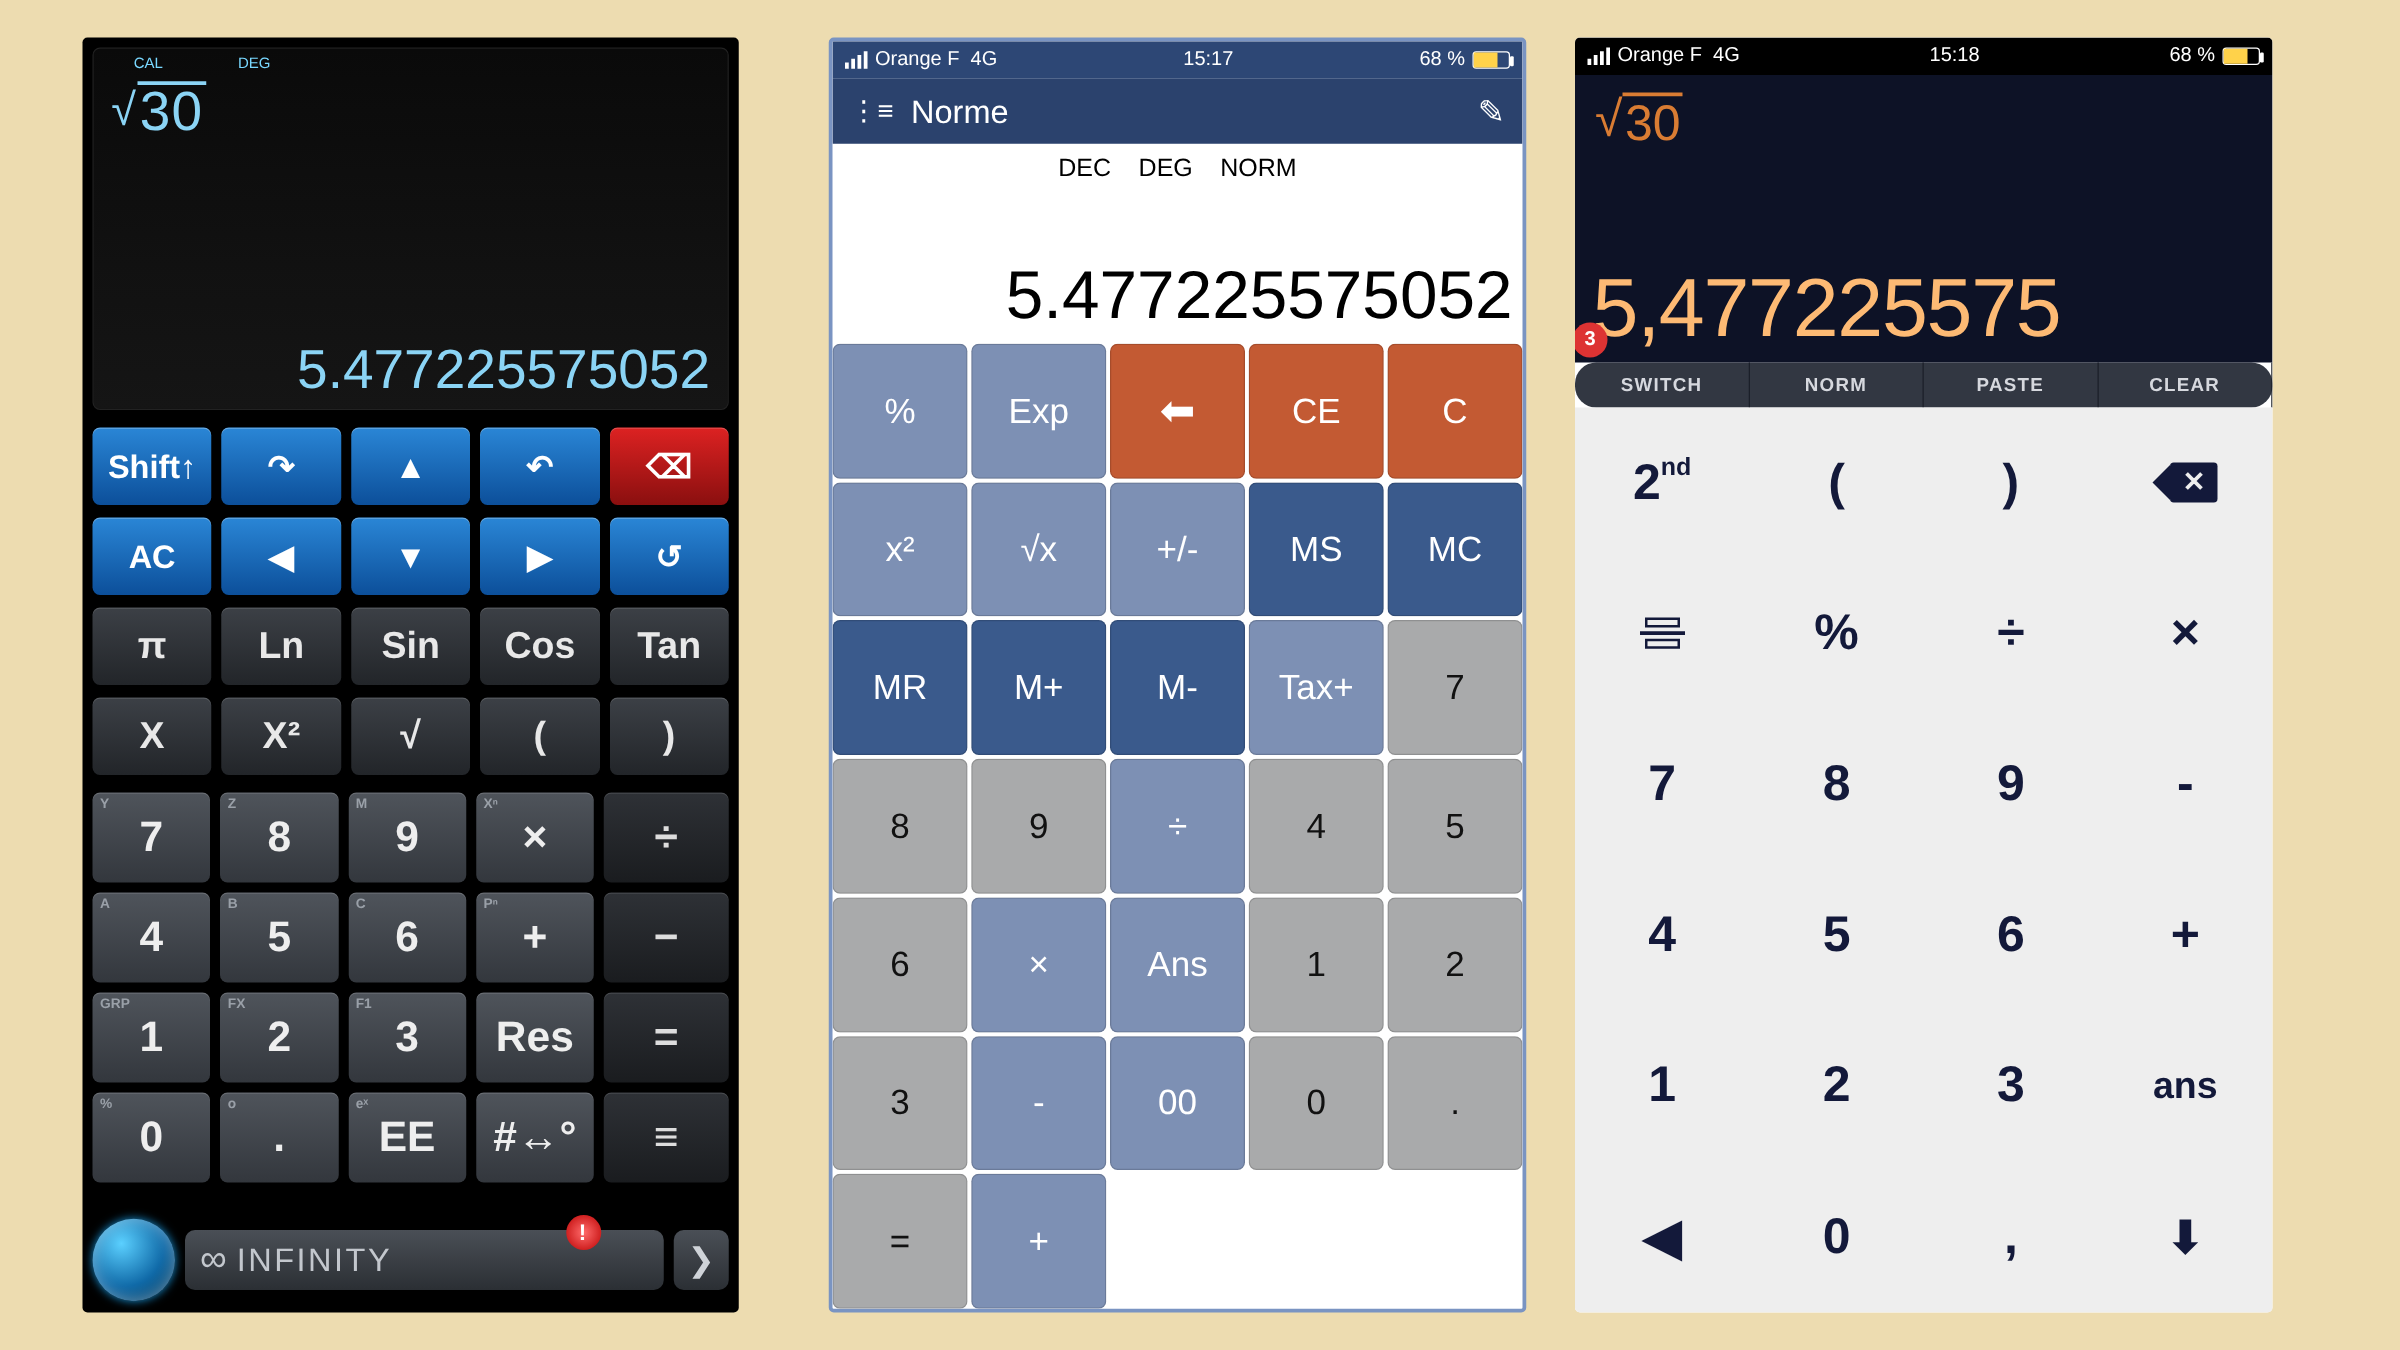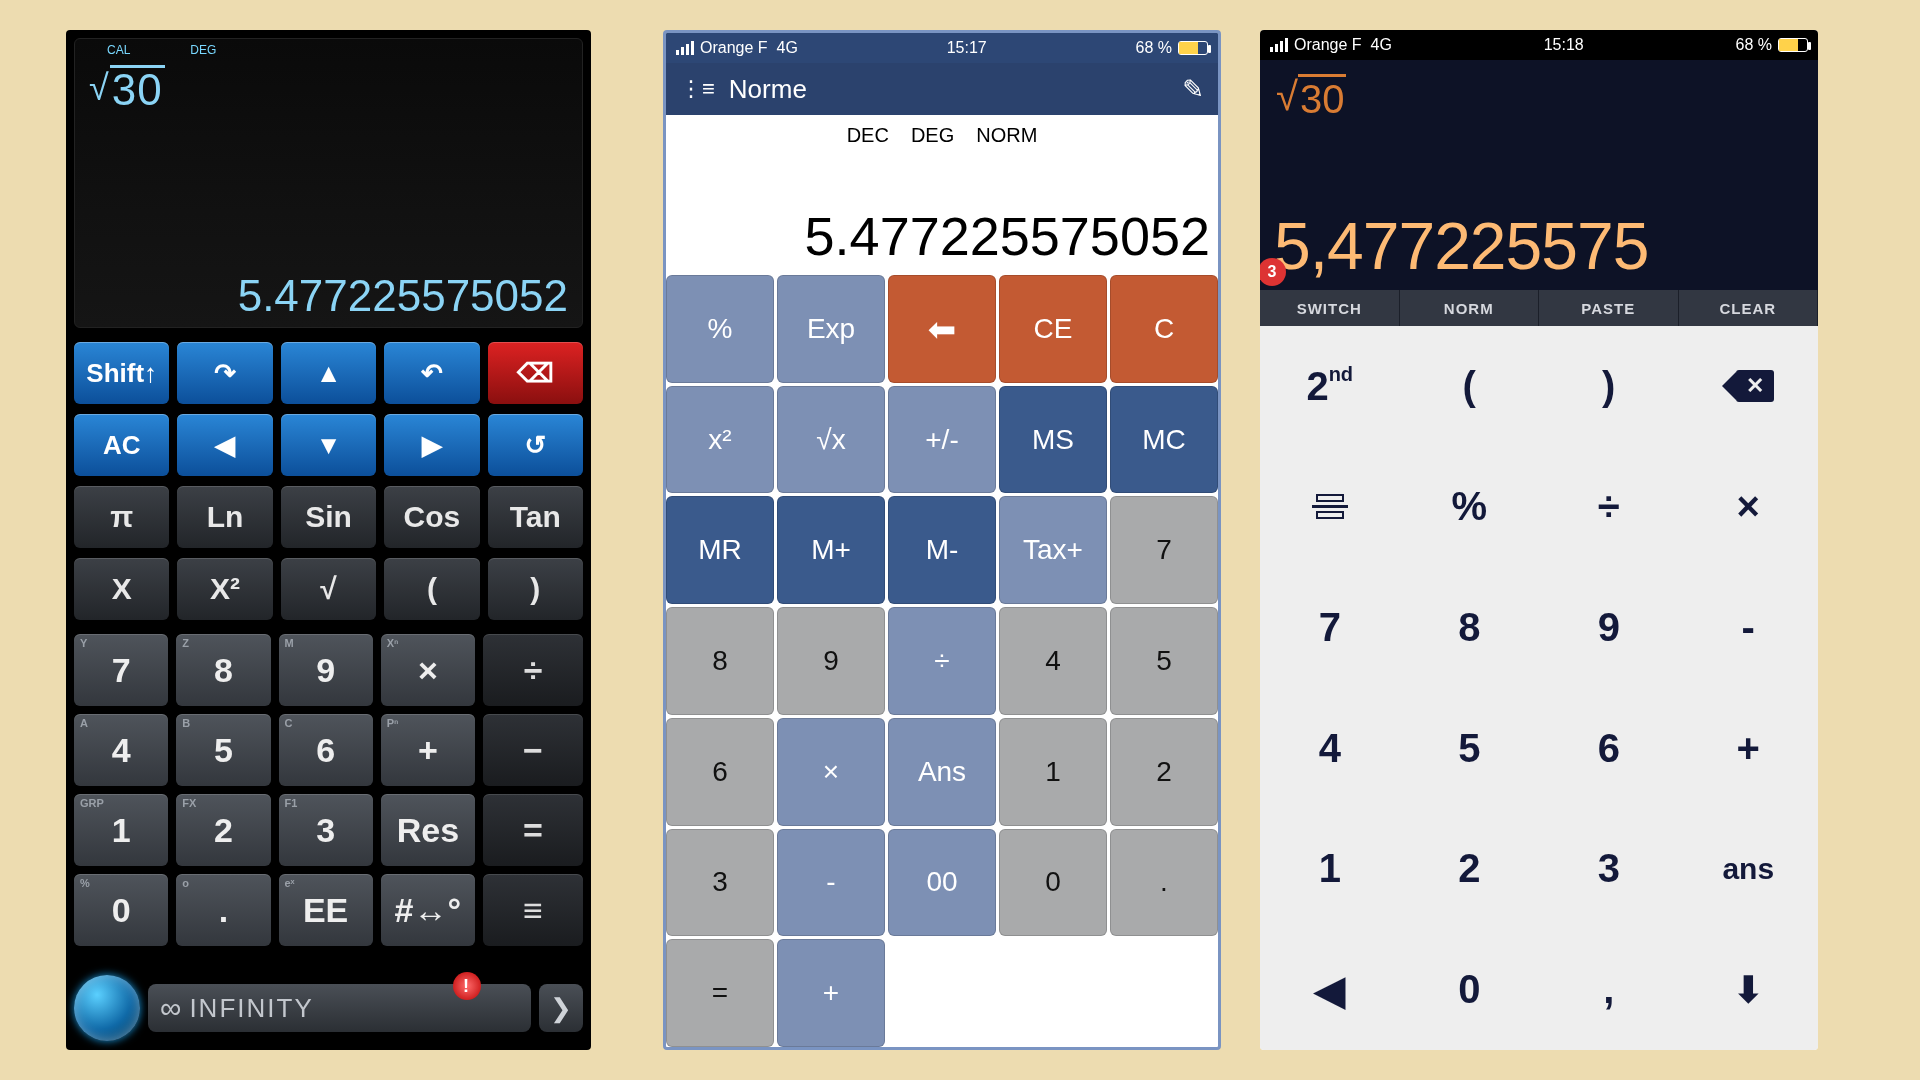--- a/index.html
+++ b/index.html
@@ -74,21 +74,21 @@
   #p3 .status{height:30px;background:#000;color:#fff;display:flex;align-items:center;padding:0 10px;font-size:16px;}
   #p3 .status .ctr{flex:1;text-align:center;}
   #p3 .status .batt{width:30px;height:14px;border:1.5px solid #fff;border-radius:3px;margin-left:6px;position:relative;}
   #p3 .status .batt::after{content:"";position:absolute;right:-4px;top:3px;width:3px;height:8px;background:#fff;border-radius:1px;}
   #p3 .status .batt i{display:block;height:100%;width:68%;background:#ffd24a;}
   #p3 .topdark{height:230px;background:var(--calc3-dark);position:relative;}
   #p3 .input3{position:absolute;top:14px;left:16px;color:var(--calc3-accent);font-size:40px;display:flex;align-items:flex-start;}
   #p3 .input3 .sqrt-arg{border-top:3px solid var(--calc3-accent);padding:0 2px;}
   #p3 .result3{position:absolute;bottom:6px;right:14px;left:14px;color:#fdba74;font-size:66px;text-align:left;letter-spacing:-1px;}
   #p3 .badge3{position:absolute;left:-2px;top:228px;width:28px;height:28px;border-radius:50%;background:#d33;color:#fff;display:flex;align-items:center;justify-content:center;font-size:16px;font-weight:700;z-index:2;}
-  #p3 .actrow{height:36px;background:var(--calc3-row);display:grid;grid-template-columns:repeat(4,1fr);}
+  #p3 .actrow{height:36px;background:var(--calc3-row);display:grid;grid-template-columns:repeat(4,1fr);border-radius:17px;}
   #p3 .actbtn{color:#d6d8de;font-size:15px;letter-spacing:1px;border-right:1px solid #1b1f29;}
   #p3 .grid3{position:absolute;left:0;right:0;top:296px;bottom:0;background:var(--calc3-gray);display:grid;grid-template-columns:repeat(4,1fr);grid-template-rows:repeat(6,1fr);}
   #p3 .k3{color:#13193a;font-size:40px;font-weight:600;}
   #p3 .k3.small{font-size:30px;}
   #p3 .second sup{font-size:20px;position:relative;top:-12px;}
   #p3 .frac{display:flex;flex-direction:column;align-items:center;gap:3px;}
   #p3 .frac span{width:28px;height:8px;border:2.5px solid #13193a;}
   #p3 .frac hr{width:36px;border:none;border-top:3px solid #13193a;}
   .bsp-box{display:inline-flex;align-items:center;}
   .bsp-tri{width:0;height:0;border-top:14px solid transparent;border-bottom:14px solid transparent;}

